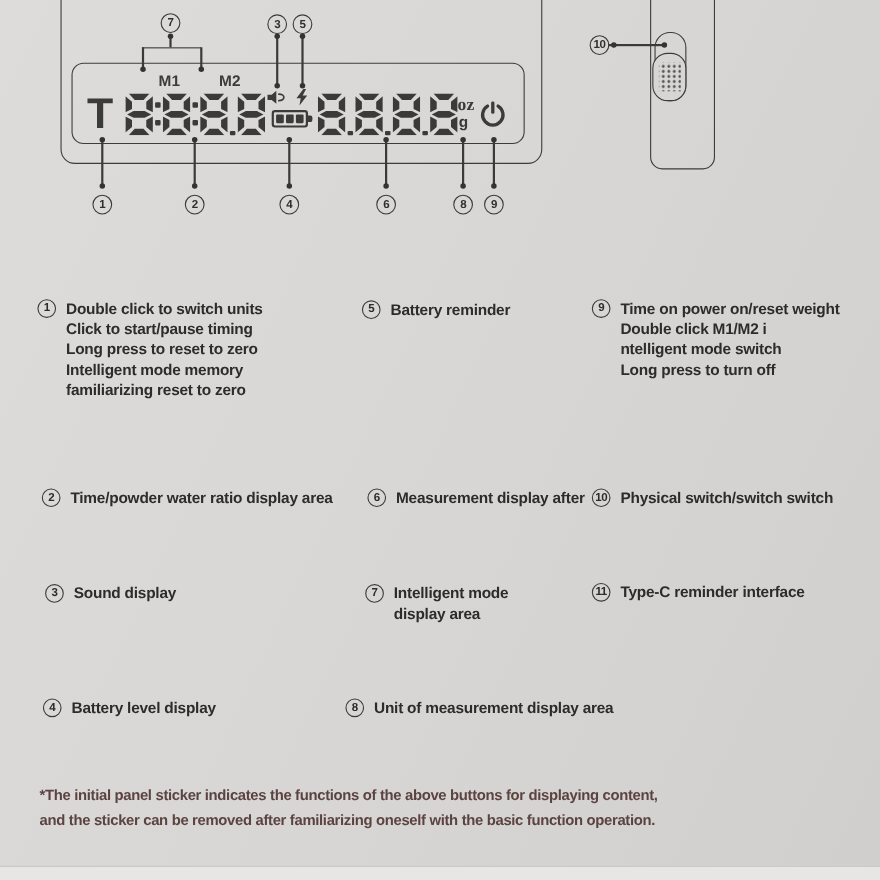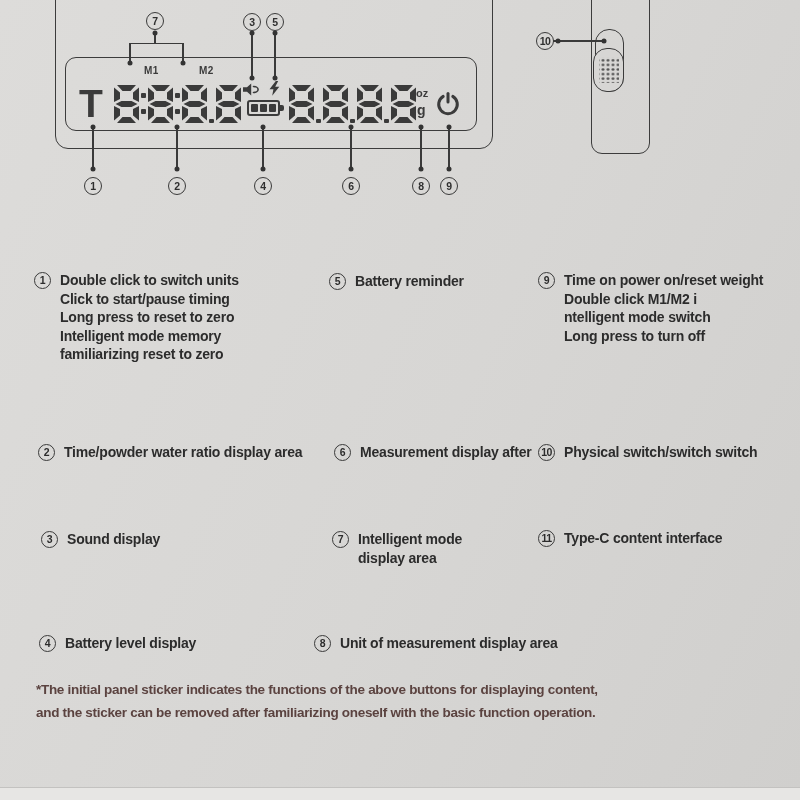--- a/index.html
+++ b/index.html
@@ -5,38 +5,38 @@
   html,body{margin:0;padding:0;}
   body{font-family:"Liberation Sans","DejaVu Sans",sans-serif;}
   #stage{position:relative;width:800px;height:800px;overflow:hidden;
          background:linear-gradient(115deg,#dddcda 0%,#d7d6d4 55%,#d0cfcd 100%);}
   
   .panel{position:absolute;left:55px;top:-40px;width:436px;height:187px;
          border:1.5px solid #3c3c3c;border-radius:0 0 13px 13px;}
   .lcd{position:absolute;left:65px;top:57px;width:412px;height:74px;box-sizing:border-box;
        border:1.5px solid #3c3c3c;border-radius:11px;}
   .tare{position:absolute;left:13px;top:26px;font-size:39px;font-weight:bold;color:#3b3b3b;line-height:1;}
-  .mlabel{position:absolute;top:7px;font-size:10px;font-weight:bold;color:#3b3b3b;letter-spacing:.3px;padding-left:24px;}
+  .mlabel{position:absolute;top:7px;font-size:14px;font-weight:bold;color:#3b3b3b;letter-spacing:.3px;padding-left:24px;}
   .m1{left:54px}.m2{left:109px}
   .lcd-row{position:absolute;top:27px;height:38px;display:flex;align-items:stretch;}
   .row-left{left:46px}.row-right{left:221px}
   .dg{position:relative;width:25px;height:38px;margin:0 1.5px;display:inline-block;}
   .dg svg{display:block}
   .dg polygon{fill:#3a3a3a}
   .colon,.period{position:relative;width:6px;display:inline-block;}
   .colon i,.period i{position:absolute;left:1px;width:4.5px;height:4.5px;background:#3a3a3a;border-radius:1px;}
   .colon i:first-child{top:8px}.colon i:last-child{top:24px}
   .period i{bottom:0}
   .icon-speaker{position:absolute;left:177px;top:24px;}
   .icon-bolt{position:absolute;left:203px;top:23px;}
   .battery{position:absolute;left:181px;top:42px;width:33px;height:16px;border:2px solid #3b3b3b;
            border-radius:3px;box-sizing:border-box;display:flex;gap:2px;padding:2px;align-items:stretch;}
   .battery::after{content:'';position:absolute;right:-5.5px;top:3px;width:3.5px;height:6px;background:#3b3b3b;border-radius:0 2px 2px 0;}
   .battery b{flex:1;background:#3b3b3b;border-radius:1px;}
-  .unit-oz{position:absolute;left:350px;top:30px;font-size:11px;font-weight:bold;color:#3b3b3b;line-height:1;}
+  .unit-oz{position:absolute;left:350px;top:30px;font-size:16px;font-weight:bold;color:#3b3b3b;line-height:1;font-family:Liberation Serif, serif;}
   .unit-g{position:absolute;left:351px;top:45px;font-size:14px;font-weight:bold;color:#3b3b3b;line-height:1;}
   .icon-power{position:absolute;left:370px;top:34px;}
   
   .side{position:absolute;left:591px;top:-40px;width:57px;height:192px;
         border:1.5px solid #3c3c3c;border-radius:0 0 11px 11px;}
   .switch-slot{position:absolute;left:595px;top:29px;width:27px;height:61px;border:1.5px solid #3b3b3b;border-radius:14px;}
   .switch-knob{position:absolute;left:593px;top:48px;width:29px;height:42px;border:1.5px solid #3b3b3b;border-radius:14px;
                background:#d7d6d4;display:flex;align-items:center;justify-content:center;}
   .knob-dots{width:20px;height:26px;
              background-image:radial-gradient(circle,#555 1.1px,transparent 1.5px);
@@ -48,21 +48,21 @@
   .vline{position:absolute;width:1.3px;background:#3a3a3a;}
   .hline{position:absolute;height:1.3px;background:#3a3a3a;}
   .dot{position:absolute;width:5px;height:5px;border-radius:50%;background:#333;transform:translate(-50%,-50%);}
   
   .legend-item{position:absolute;display:flex;gap:9px;white-space:nowrap;}
   .lco{flex:none;width:17px;height:17px;margin-top:.5px;border:1.4px solid #3a3a3a;border-radius:50%;
        box-sizing:border-box;display:flex;align-items:center;justify-content:center;
        font-size:10.5px;font-weight:bold;color:#2c2c2c;line-height:1;letter-spacing:-.5px;}
   .ltext{font-size:14px;font-weight:bold;color:#2c2c2c;line-height:18.5px;letter-spacing:-.2px;}
   
-  .footnote{position:absolute;left:36px;top:678px;font-size:13.5px;font-weight:bold;color:#5b4340;
+  .footnote{position:absolute;left:36px;top:711px;font-size:13.5px;font-weight:bold;color:#5b4340;
             line-height:23px;letter-spacing:-.3px;white-space:nowrap;}
   .page-edge{position:absolute;left:0;top:787px;width:800px;height:13px;background:#e7e6e4;border-top:1px solid #c3c2c0;}
 </style>
 </head>
 <body>
 
 <div id="stage">
 
   <div class="panel"></div>
 
@@ -326,21 +326,21 @@
     <span class="lco">7</span>
     <div class="ltext">
       <div>Intelligent mode</div>
       <div>display area</div>
     </div>
   </div>
 
   <div class="legend-item" style="left:538px;top:529px">
     <span class="lco">11</span>
     <div class="ltext">
-      <div>Type-C content interface</div>
+      <div>Type-C reminder interface</div>
     </div>
   </div>
 
   <div class="legend-item" style="left:39px;top:634px">
     <span class="lco">4</span>
     <div class="ltext">
       <div>Battery level display</div>
     </div>
   </div>
 

